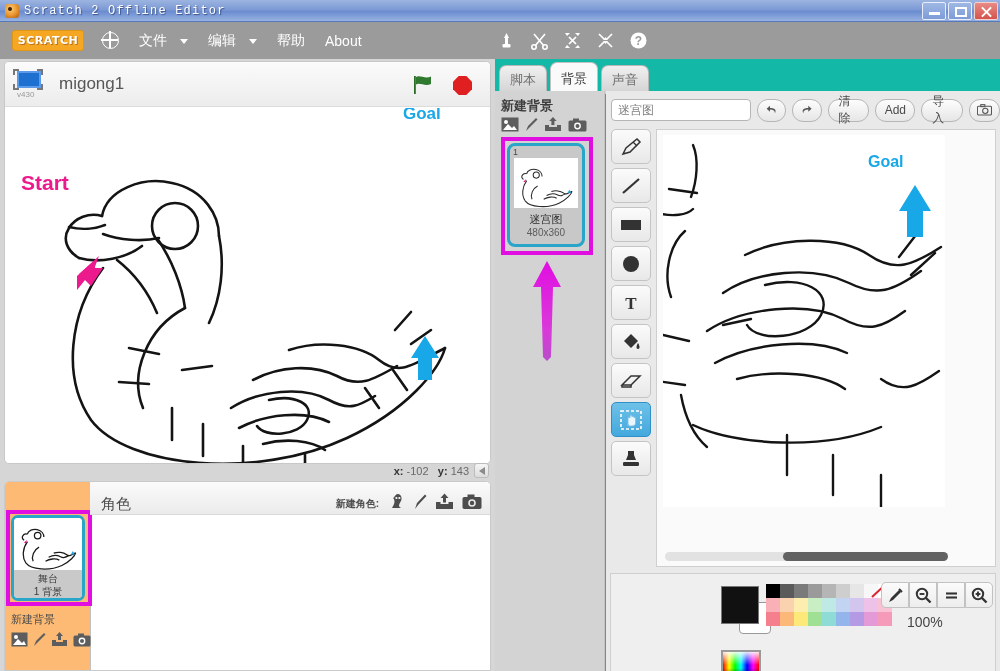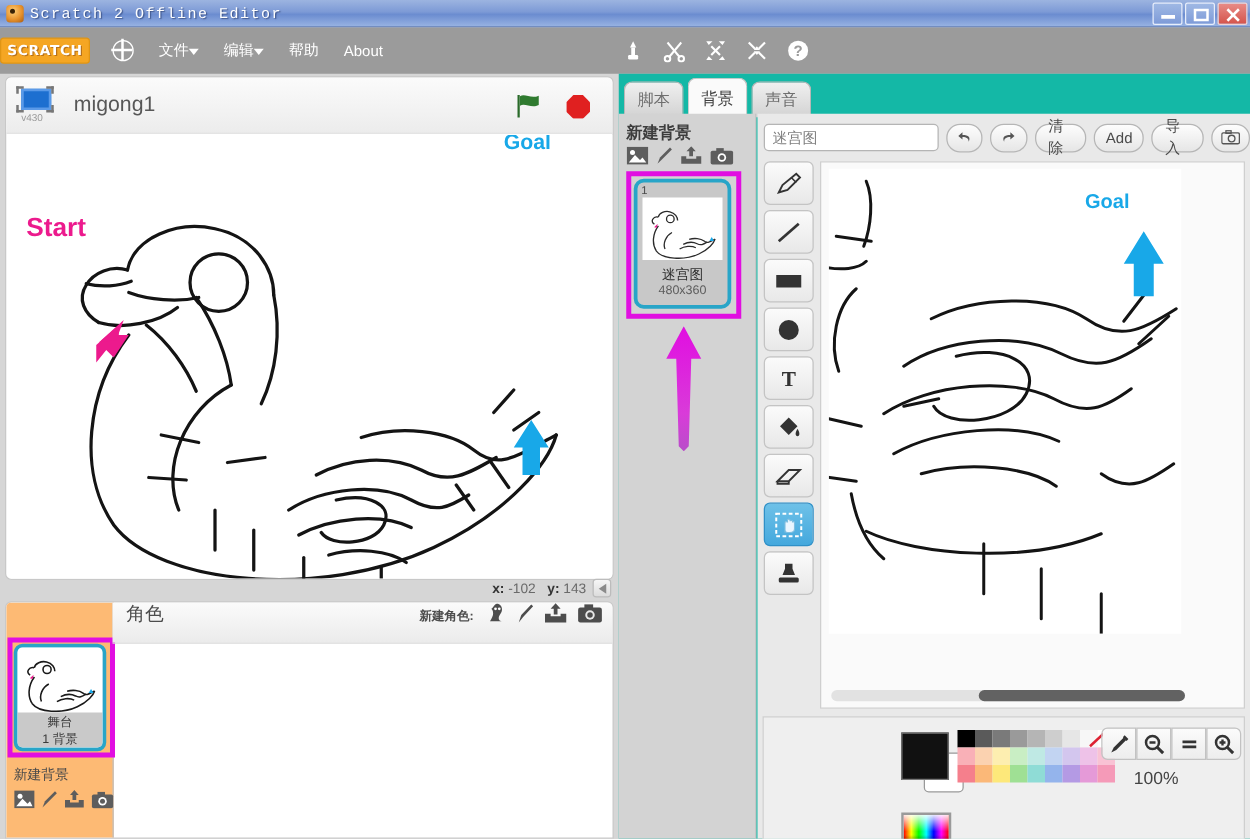--- a/index.html
+++ b/index.html
@@ -50,36 +50,36 @@
   .wbtn.close i:nth-child(1) { transform: rotate(45deg); }
   .wbtn.close i:nth-child(2) { transform: rotate(-45deg); }
 
   
   #menubar {
     position: absolute; left: 0; top: 22px; width: 1000px; height: 37px;
     background: #9b9b9b;
     display: flex; align-items: center;
   }
   #logo {
-    width: 72px; height: 21px; flex: none;
+    margin-left: 12px; width: 72px; height: 21px; flex: none;
     background: #f5a623; border-radius: 3px;
     display: flex; align-items: center; justify-content: center;
     font-size: 11px; font-weight: bold; color: #fff; letter-spacing: .5px;
     text-shadow: 1px 1px 0 #b8721a; font-family: "DejaVu Sans", sans-serif;
     border: 1px solid #e09514;
   }
   .globe {
     margin-left: 18px; width: 17px; height: 17px; border-radius: 50%;
     border: 1.6px solid #fff; position: relative; flex: none;
   }
   .globe::before { content:""; position:absolute; left:-1.6px; top: 6px; width: 17px; height: 1.5px; background:#fff;}
   .globe::after { content:""; position:absolute; left: 6px; top:-1.6px; width: 1.5px; height: 17px; background:#fff;}
   .menu-item {
-    margin-left: 20px; font-size: 12px; color: #ffffff; cursor: default;
-    display: flex; align-items: center; gap: 0; white-space: nowrap;
+    margin-left: 20px; font-size: 14px; color: #ffffff; cursor: default;
+    display: flex; align-items: center; gap: 13px; white-space: nowrap;
   }
   .caret { width: 0; height: 0; border-left: 4px solid transparent; border-right: 4px solid transparent;
            border-top: 5px solid #fff; margin-top: 2px; }
   #tools-mid { position: absolute; left: 497px; top: 0; height: 37px; display: flex;
                align-items: center; gap: 14px; }
   .tmicon { width: 19px; height: 19px; position: relative; }
   .tmicon svg { display: block; }
 
   
   #stagewrap {
@@ -132,21 +132,21 @@
   }
 
   #spritepanel {
     position: absolute; left: 4px; top: 481px; width: 487px; height: 190px;
     background: #fff; border: 1px solid #c9c9c9; border-top-left-radius: 5px;
     border-top-right-radius: 5px; overflow: hidden;
   }
   #sp-head {
     position: absolute; left: 85px; top: 0; width: 400px; height: 33px;
     background: linear-gradient(to bottom,#fbfbfb,#ebebeb);
-    border-bottom: 1px solid #dadada; display: flex; align-items: flex-start;
+    border-bottom: 1px solid #dadada; display: flex; align-items: flex-end;
   }
   #sp-head .ttl { margin-left: 11px; font-size: 15px; color: #4d4d4d; }
   #sp-newsprite { position: absolute; right: 8px; display: flex; align-items: center; gap: 8px; }
   #sp-newsprite .lbl { font-size: 10px; color: #4d4d4d; margin-right: 2px; font-weight: bold; }
   #sp-left {
     position: absolute; left: 0; top: 0; width: 86px; height: 190px;
     background: #fdba74; border-right: 1px solid #c0c0c0;
   }
   #stage-cell {
     position: absolute; left: 6px; top: 33px; width: 74px; height: 86px;

